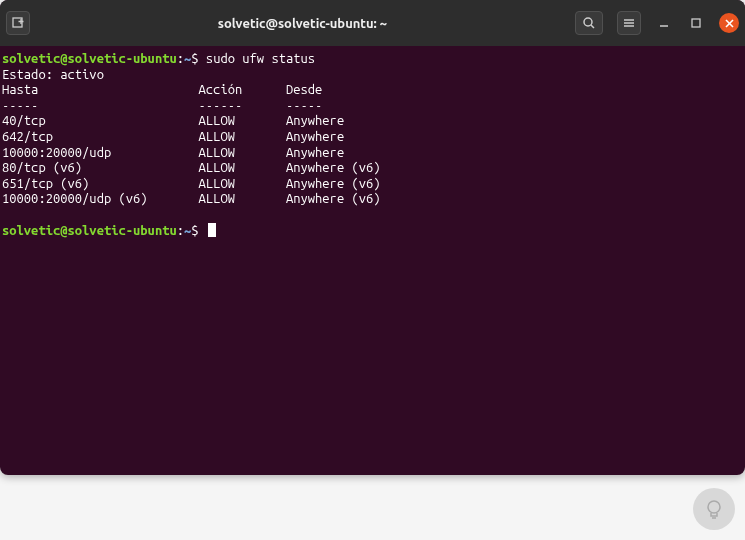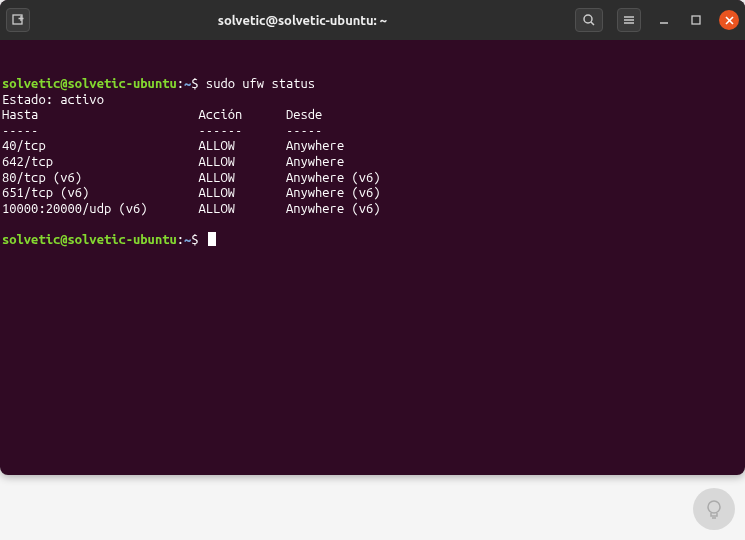--- a/index.html
+++ b/index.html
@@ -13,21 +13,21 @@
     }
     .window {
       width: 745px;
       height: 475px;
       background: #300a24;
       border-radius: 8px;
       overflow: hidden;
       box-shadow: 0 2px 8px rgba(0,0,0,0.3);
     }
     .titlebar {
-      height: 40px;
+      height: 46px;
       background: #2d2d2d;
       display: flex;
       align-items: center;
       padding: 0 6px;
       gap: 6px;
     }
     .titlebar-left {
       display: flex;
       align-items: center;
       gap: 6px;
@@ -76,21 +76,20 @@
       justify-content: center;
       color: #fff;
       font-size: 11px;
       font-weight: bold;
     }
     .terminal-body {
       padding: 5px 2px;
       font-size: 13px;
       line-height: 1.2;
       color: #ffffff;
-      margin-top: 31px;
     }
     .prompt-user { color: #84d930; font-weight: bold; }
     .prompt-sep { color: #ffffff; }
     .prompt-path { color: #7aa6da; font-weight: bold; }
     .line { white-space: pre; font-family: "Ubuntu Mono", "DejaVu Sans Mono", monospace; }
     .cursor {
       display: inline-block;
       width: 8px;
       height: 14px;
       background: #ffffff;
@@ -175,20 +174,21 @@
   </div>
 
   <div class="terminal-body">
     <div class="line"><span class="prompt-user">solvetic@solvetic-ubuntu</span><span class="prompt-sep">:</span><span class="prompt-path">~</span><span class="prompt-sep">$</span> <span>sudo ufw status</span></div>
     <div class="line">Estado: activo</div>
     <div class="line"></div>
     <div class="line">Hasta                      Acción      Desde</div>
     <div class="line">-----                      ------      -----</div>
     <div class="line">40/tcp                     ALLOW       Anywhere</div>
     <div class="line">642/tcp                    ALLOW       Anywhere</div>
+    <div class="line">10000:20000/udp            ALLOW       Anywhere</div>
     <div class="line">80/tcp (v6)                ALLOW       Anywhere (v6)</div>
     <div class="line">651/tcp (v6)               ALLOW       Anywhere (v6)</div>
     <div class="line">10000:20000/udp (v6)       ALLOW       Anywhere (v6)</div>
     <div class="line">&nbsp;</div>
     <div class="line"><span class="prompt-user">solvetic@solvetic-ubuntu</span><span class="prompt-sep">:</span><span class="prompt-path">~</span><span class="prompt-sep">$</span> <span class="cursor"></span></div>
   </div>
 </div>
 
 <div class="watermark">
   <span>

